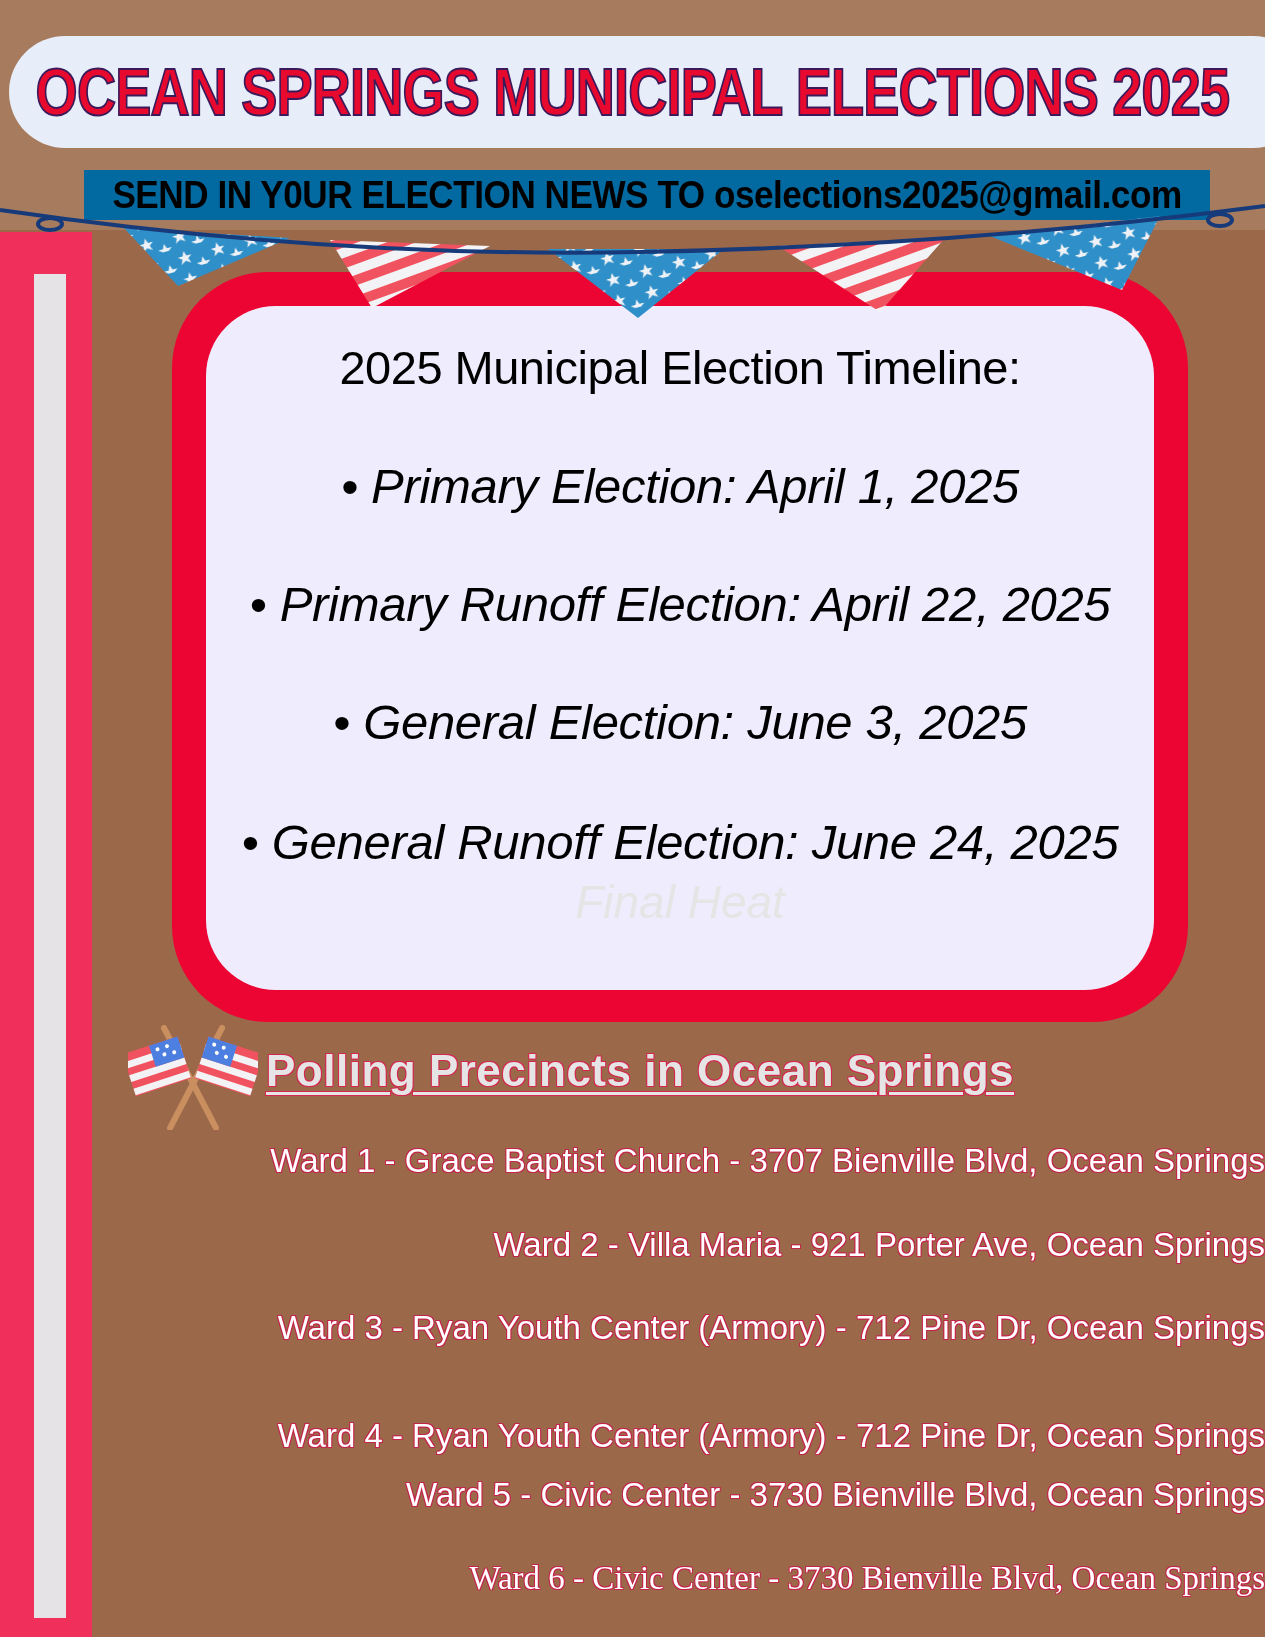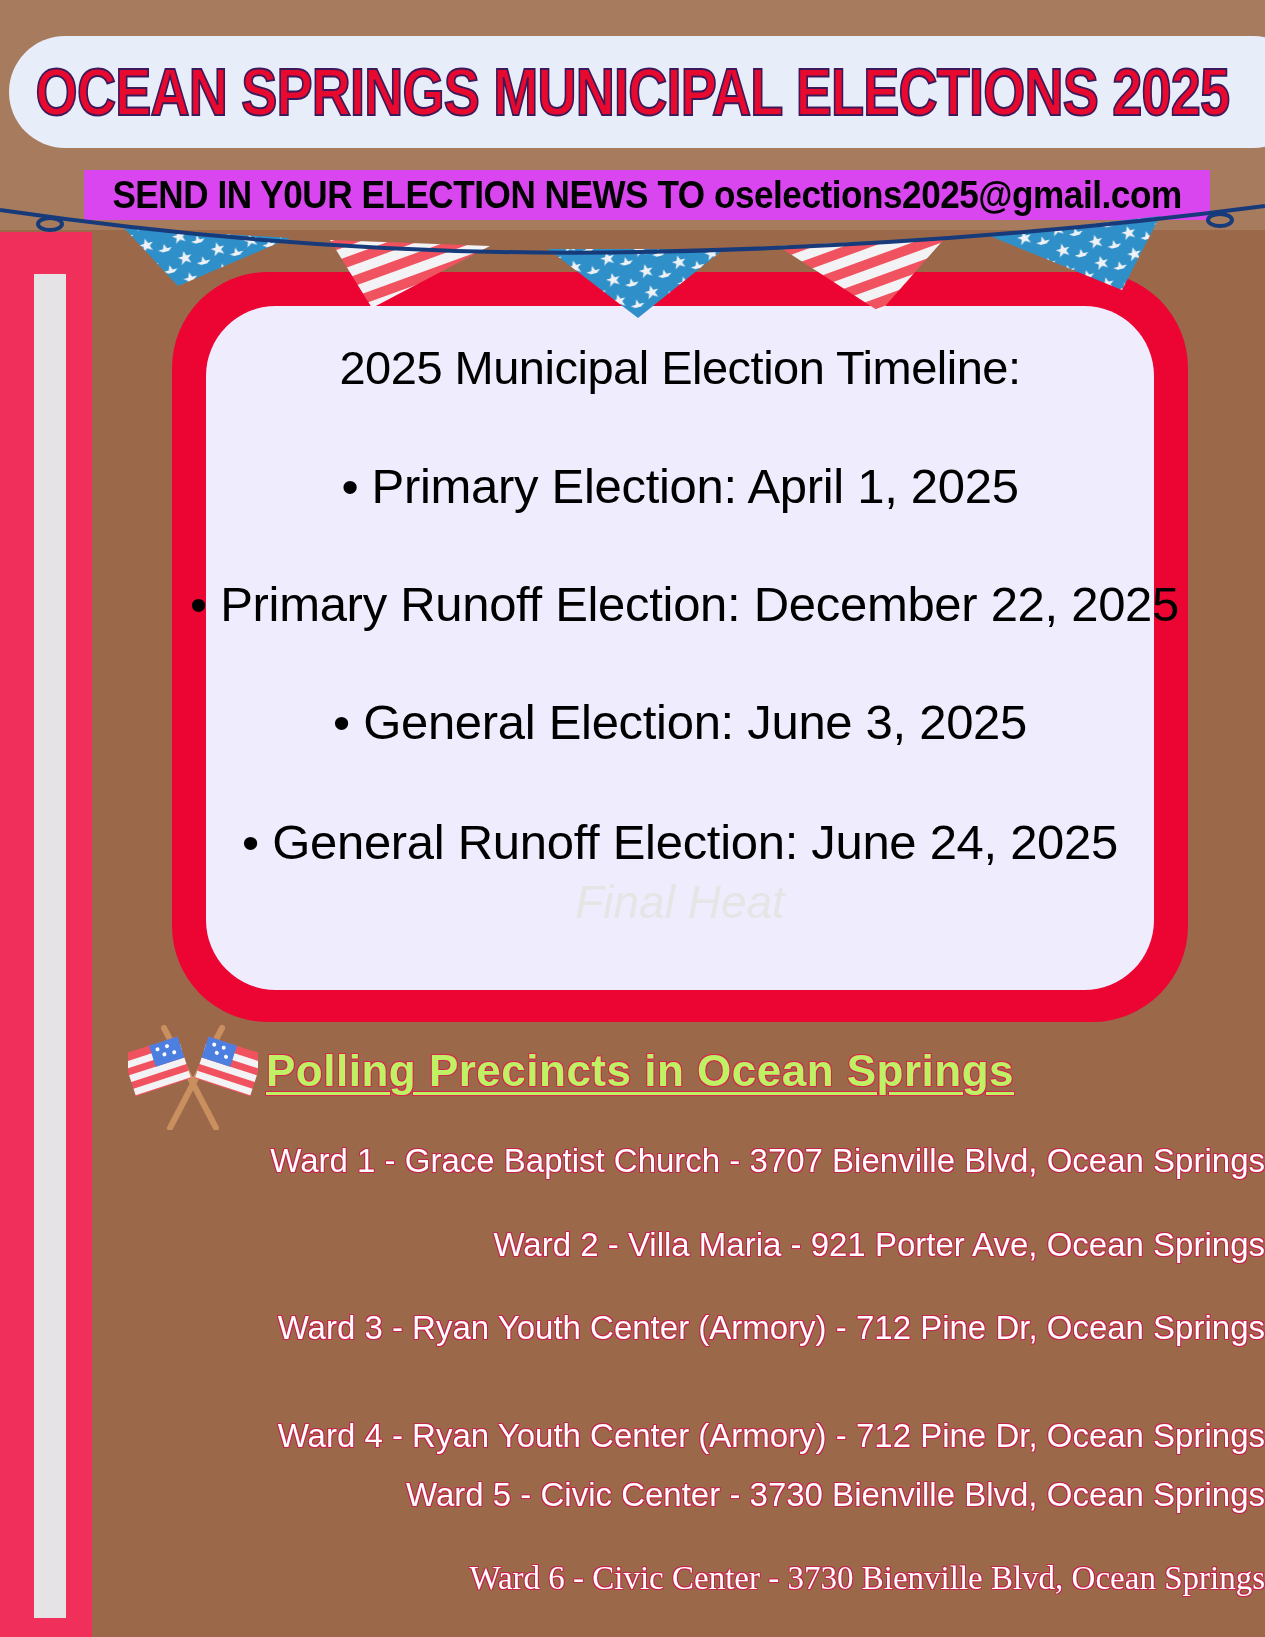--- a/index.html
+++ b/index.html
@@ -16,21 +16,21 @@
     .title {
       position:absolute; left:0; top:36px; width:1265px; height:112px;
       display:flex; align-items:center; justify-content:center;
       font-family:"Liberation Sans", sans-serif; font-weight:bold;
       font-size:66px; color:#e8092f; letter-spacing:-1px;
       transform:scaleX(0.82); transform-origin:center;
       -webkit-text-stroke:2px #3a1a5a; white-space:nowrap;
     }
     .email-box {
       position:absolute; left:84px; top:170px; width:1126px; height:50px;
-      background:#d946ef; display:flex; align-items:center; justify-content:center;
+      background:#0369a1; display:flex; align-items:center; justify-content:center;
     }
     .email-text {
       font-weight:bold; font-size:39px; color:#000; white-space:nowrap;
       transform:scaleX(0.9); transform-origin:center; letter-spacing:-0.5px;
     }
     .left-rail { position:absolute; left:0; top:232px; width:92px; height:1405px; background:#f0305a; }
     .left-rail-inner { position:absolute; left:34px; top:274px; width:32px; height:1344px; background:#e5e3e6; }
     .bunting { position:absolute; left:0; top:200px; width:1265px; height:120px; }
     .card-outer {
       position:absolute; left:172px; top:272px; width:1016px; height:750px;
@@ -39,30 +39,30 @@
     .card-inner {
       position:absolute; left:206px; top:306px; width:948px; height:684px;
       background:#efecfd; border-radius:70px;
     }
     .card-heading {
       position:absolute; left:206px; top:340px; width:948px; text-align:center;
       font-weight:normal; font-size:47px; color:#000; letter-spacing:-0.5px;
     }
     .timeline-item {
       position:absolute; left:190px; width:980px; text-align:center;
-      font-size:49px; color:#000; white-space:nowrap; letter-spacing:-0.3px;
+      font-size:49px; color:#000; white-space:nowrap; letter-spacing:-0.3px;font-style:italic;
     }
     .final-heat {
       position:absolute; left:190px; top:875px; width:980px; text-align:center;
       font-size:46px; font-style:italic; color:#e5e5e5;
     }
     .flags-icon { position:absolute; left:128px; top:1022px; width:130px; height:108px; }
     .polling-heading {
       position:absolute; left:266px; top:1046px; width:820px;
-      font-weight:bold; font-size:44px; color:#bef264; white-space:nowrap;
+      font-weight:bold; font-size:44px; color:#e5e5e5; white-space:nowrap;
       text-decoration:underline; text-underline-offset:6px; text-decoration-thickness:3px;
       text-shadow: 1px 1px 0 #d4274f, -1px -1px 0 #d4274f, 1px -1px 0 #d4274f, -1px 1px 0 #d4274f;
       letter-spacing:0.5px;
     }
     .ward {
       position:absolute; left:100px; width:1165px; text-align:right;
       font-size:33px; color:#fff; white-space:nowrap;
       text-shadow: 1px 1px 0 #c3244a, -1px -1px 0 #c3244a, 1px -1px 0 #c3244a, -1px 1px 0 #c3244a;
     }
   </style>
@@ -100,21 +100,21 @@
   <polygon points="548,249 724,249 638,318" fill="url(#stars)"></polygon>
   <polygon points="778,246 945,238 880,312" fill="url(#stripes)"></polygon>
   <polygon points="990,236 1160,216 1122,290" fill="url(#stars)"></polygon>
   <path d="M0,210 Q330,258 640,252 Q960,246 1265,206" stroke="#163a7a" stroke-width="4" fill="none"></path>
   <ellipse cx="50" cy="224" rx="12" ry="6" fill="none" stroke="#163a7a" stroke-width="4"></ellipse>
   <ellipse cx="1220" cy="220" rx="12" ry="6" fill="none" stroke="#163a7a" stroke-width="4"></ellipse>
 </svg>
 
 <div class="card-heading">2025 Municipal Election Timeline:</div>
 <div class="timeline-item" style="top:458px;">• Primary Election: April 1, 2025</div>
-<div class="timeline-item" style="top:576px;">• Primary Runoff Election: December 22, 2025</div>
+<div class="timeline-item" style="top:576px;">• Primary Runoff Election: April 22, 2025</div>
 <div class="timeline-item" style="top:694px;">• General Election: June 3, 2025</div>
 <div class="timeline-item" style="top:814px;">• General Runoff Election: June 24, 2025</div>
 <div class="final-heat">Final Heat</div>
 
 <svg class="flags-icon" viewBox="0 0 130 108">
   <line x1="36" y1="6" x2="88" y2="106" stroke="#c98f5f" stroke-width="6" stroke-linecap="round"></line>
   <line x1="94" y1="6" x2="42" y2="106" stroke="#c98f5f" stroke-width="6" stroke-linecap="round"></line>
   <g transform="rotate(-18 30 45)">
     <rect x="0" y="22" width="58" height="44" fill="#f0535f"></rect>
     <rect x="0" y="30" width="58" height="7" fill="#f3f3f5"></rect>

